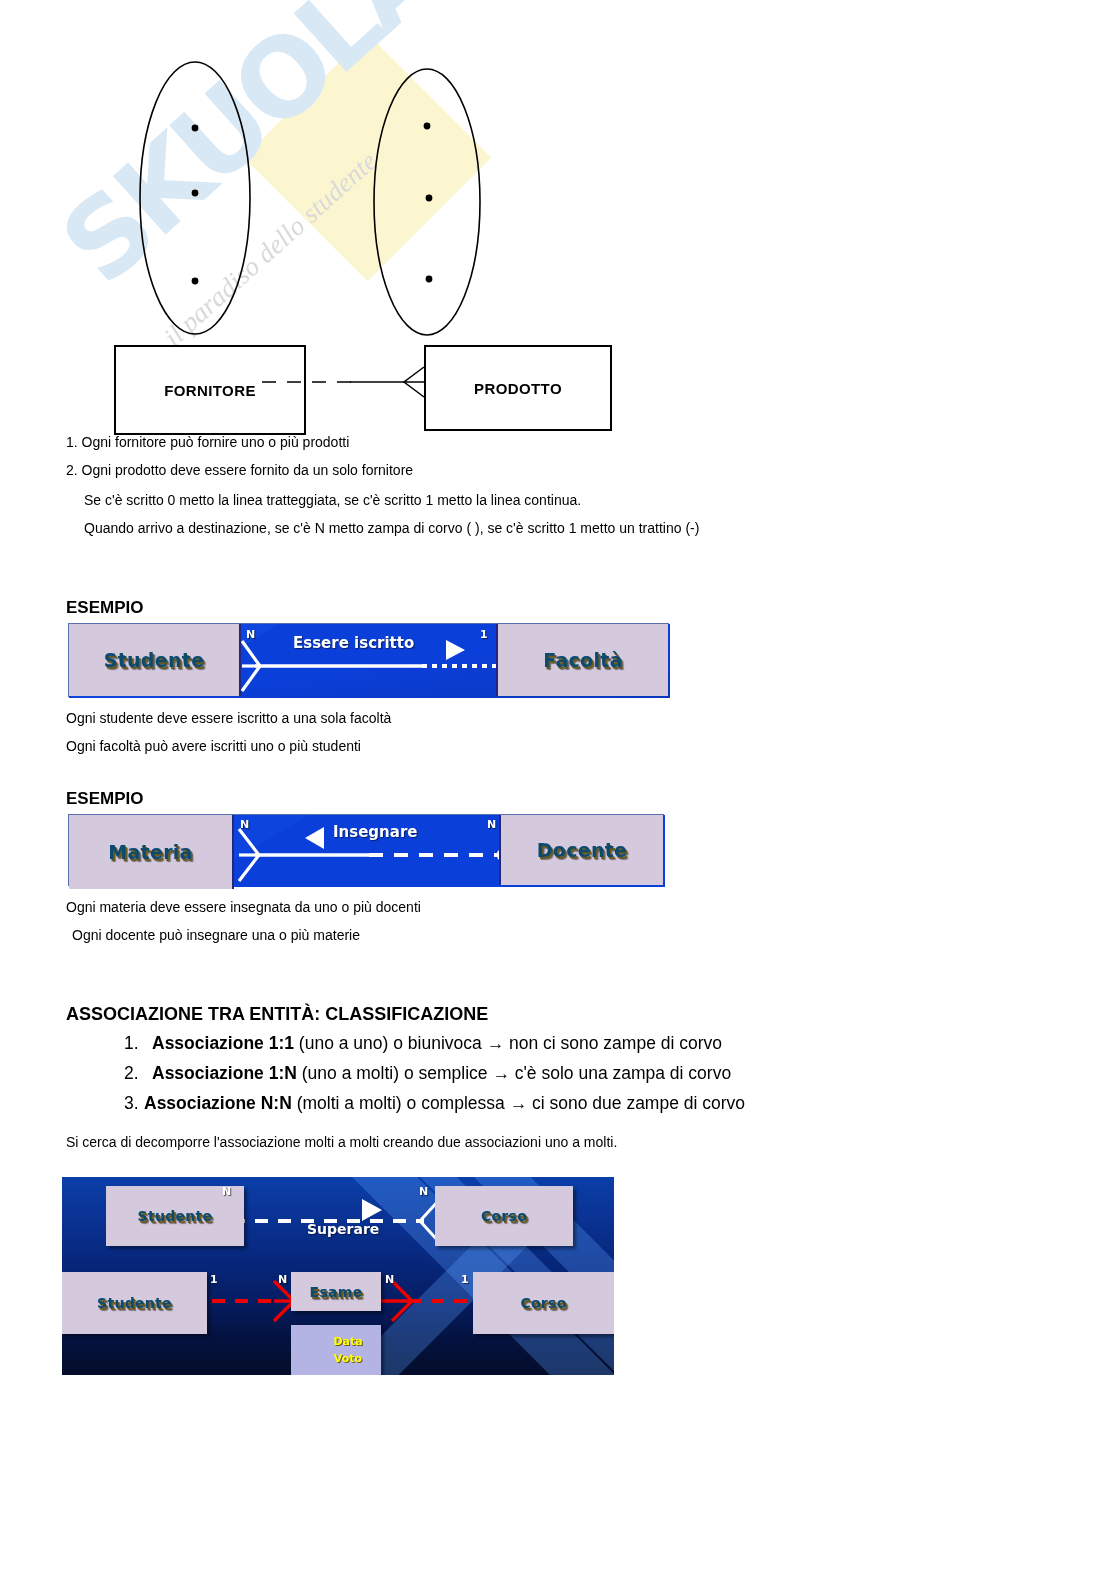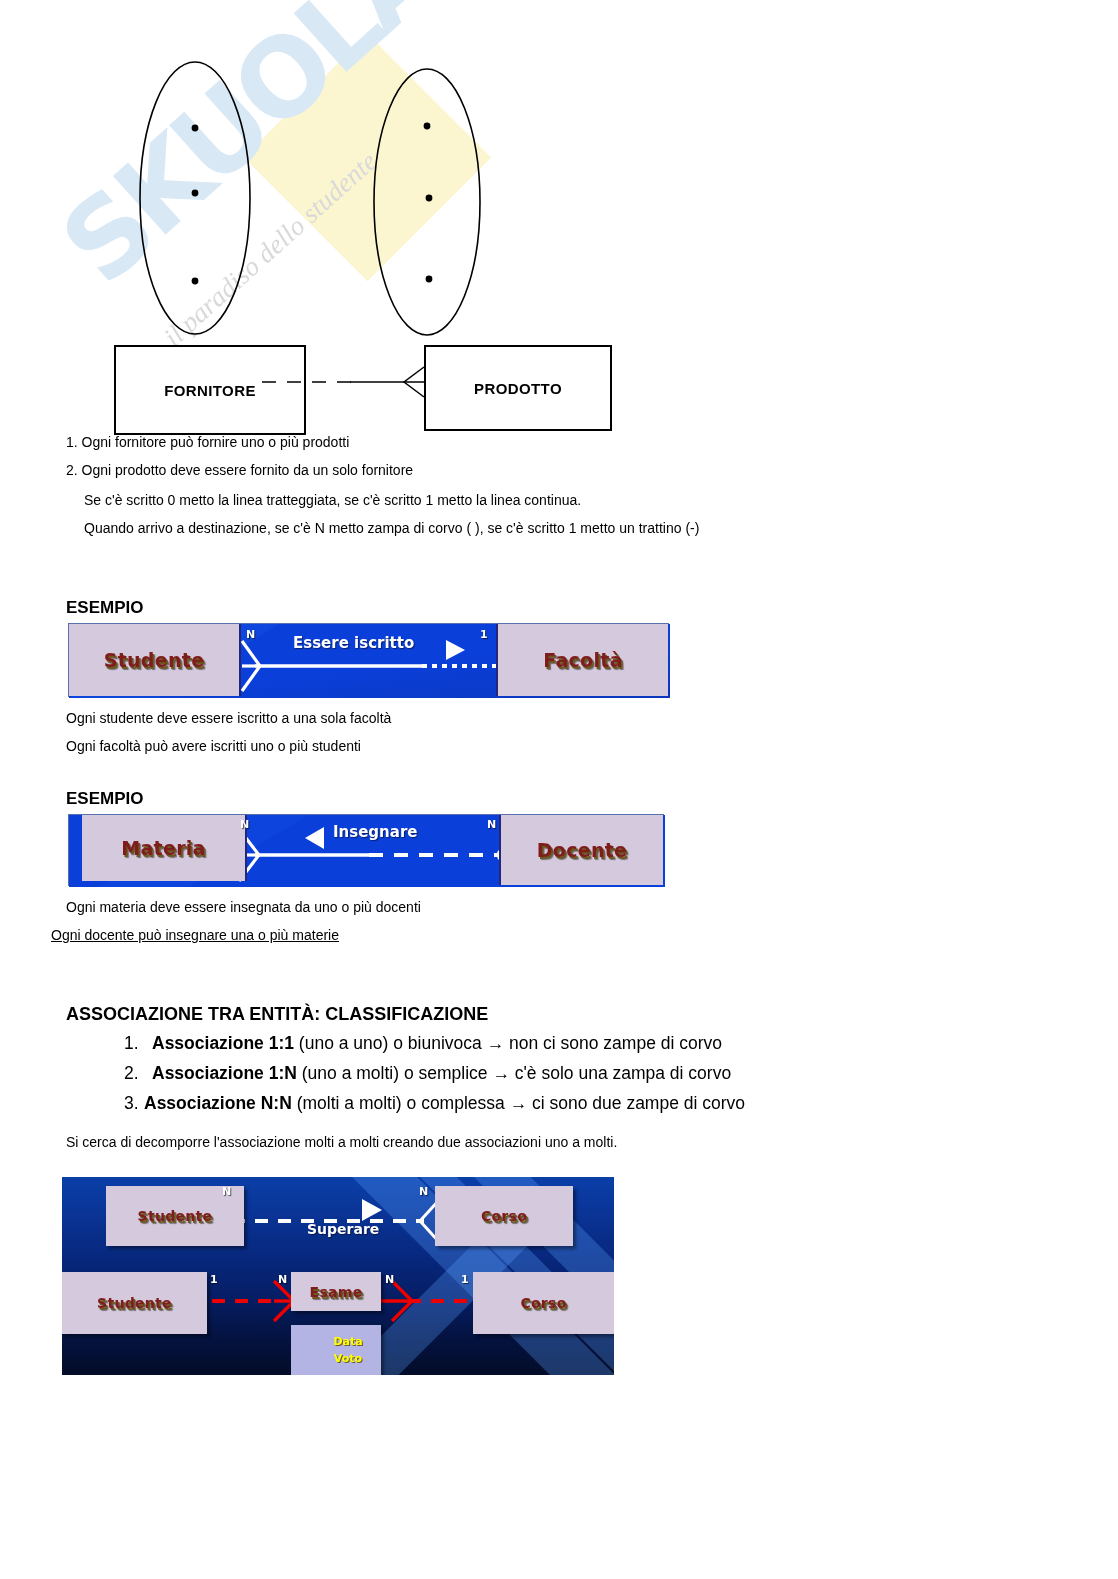--- a/index.html
+++ b/index.html
@@ -106,21 +106,21 @@
     position: absolute;
     background: #d5c9dd;
     box-sizing: border-box;
     display: flex;
     align-items: center;
     justify-content: center;
   }
   .ent-label {
     font-size: 19px;
     font-weight: bold;
-    color: #7f1d1d;
+    color: #0c4a6e;
     text-shadow: 1.5px 1.5px 0 #6b5a20, 2.5px 2.5px 1px rgba(0,0,0,.45);
     letter-spacing: .3px;
     font-family: "DejaVu Sans", sans-serif;
   }
   .rel-label {
     position: absolute;
     color: #ffffff;
     font-size: 15px;
     font-weight: bold;
     text-shadow: 1px 1px 1px rgba(0,0,0,.5);
@@ -275,34 +275,34 @@
     <line x1="300" y1="40" x2="432" y2="40" stroke="#ffffff" stroke-width="4" stroke-dasharray="14 11"></line>
 
     <polyline points="170,14 190,40 170,66" fill="none" stroke="#ffffff" stroke-width="3.2"></polyline>
     <line x1="170" y1="40" x2="190" y2="40" stroke="#ffffff" stroke-width="3.2"></line>
 
     <polyline points="448,14 428,40 448,66" fill="none" stroke="#ffffff" stroke-width="3.2" stroke-dasharray="3 4"></polyline>
 
     <polygon points="255,12 255,34 236,23" fill="#ffffff"></polygon>
   </svg>
 
-  <div class="ppt-ent" style="left:0;top:0;width:165px;height:66px;border-right:2px solid #23267a;margin-left:13px;">
+  <div class="ppt-ent" style="left:0;top:0;width:165px;height:74px;border-right:2px solid #23267a;">
     <span class="ent-label">Materia</span>
   </div>
   <div class="ppt-ent" style="right:0;top:0;width:164px;height:70px;border-left:2px solid #23267a;">
     <span class="ent-label">Docente</span>
   </div>
 
   <div class="rel-label" style="left:264px; top:8px;">Insegnare</div>
   <div class="card" style="left:171px; top:3px;">N</div>
   <div class="card" style="left:418px; top:3px;">N</div>
 </div>
 
 <div class="txt" style="left:66px; top:896px;">Ogni materia deve essere insegnata da uno o più docenti</div>
-<div class="txt" style="left:51px; top:924px;text-decoration:underline;">Ogni docente può insegnare una o più materie</div>
+<div class="txt" style="left:72px; top:924px;">Ogni docente può insegnare una o più materie</div>
 
 <div class="txt txt-b" style="left:66px; top:1003px; font-size:18px;">ASSOCIAZIONE TRA ENTITÀ: CLASSIFICAZIONE</div>
 
 <div class="ol-num" style="left:124px; top:1033px;">1.</div>
 <div class="ol-item" style="left:152px; top:1033px;">
   <b>Associazione 1:1</b><span> (uno a uno) o biunivoca → non ci sono zampe di corvo</span>
 </div>
 
 <div class="ol-num" style="left:124px; top:1063px;">2.</div>
 <div class="ol-item" style="left:152px; top:1063px;">

